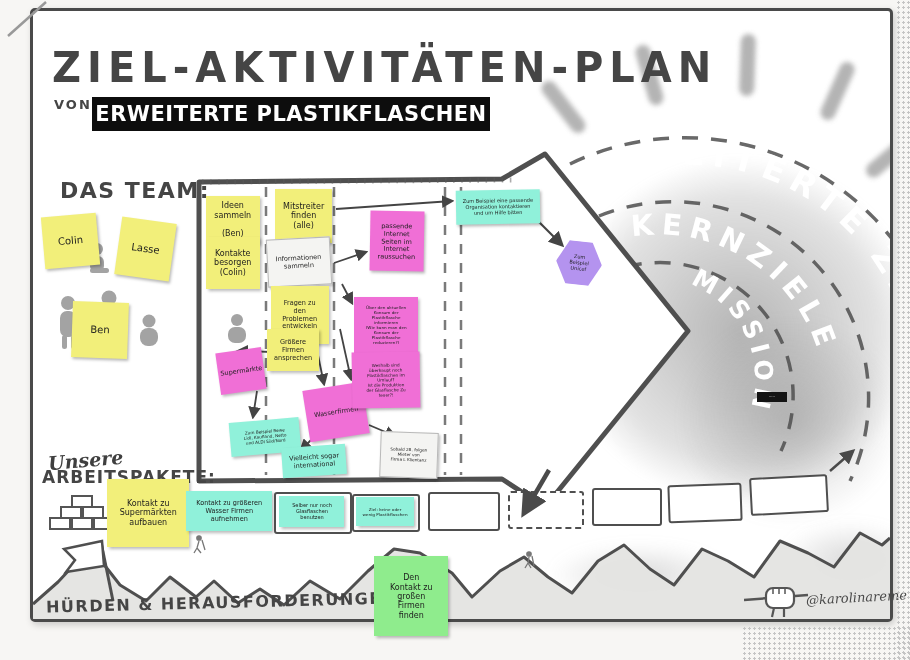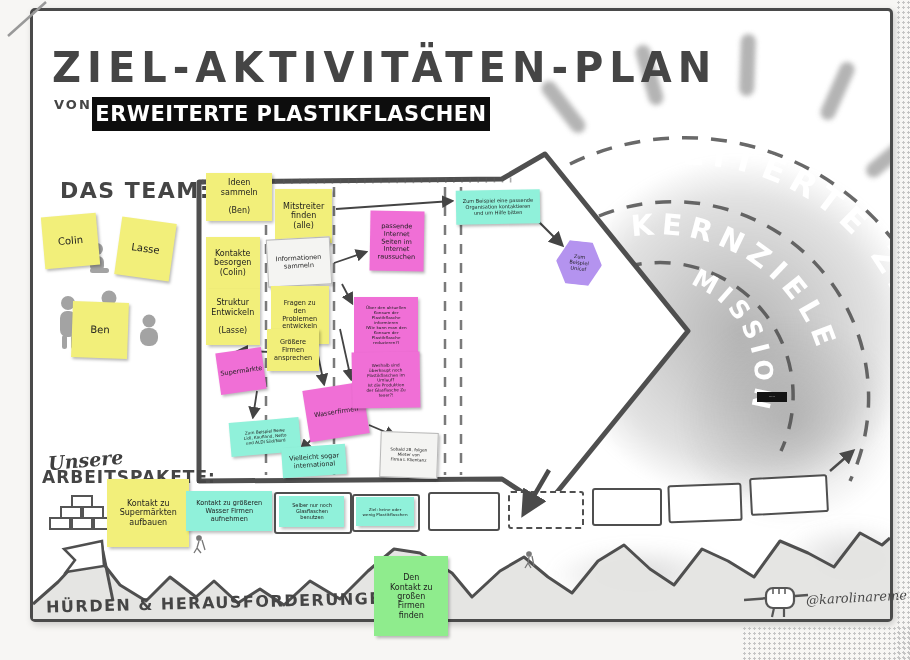--- a/index.html
+++ b/index.html
@@ -188,36 +188,30 @@
   <div class="note yellow team" style="left:43px;top:215px;width:55px;height:52px;transform:rotate(-5deg)">
       <span class="txt">Colin</span>
     </div>
   <div class="note yellow team" style="left:118px;top:220px;width:55px;height:58px;transform:rotate(8deg)">
       <span class="txt">Lasse</span>
     </div>
   <div class="note yellow team" style="left:72px;top:302px;width:56px;height:56px;transform:rotate(2deg)">
       <span class="txt">Ben</span>
     </div>
 
-  <div class="note yellow s80" style="left:206px;top:173px;width:66px;height:48px">
+  <div class="note yellow s80" style="left:206px;top:196px;width:54px;height:48px">
       <span class="txt">Ideen
 sammeln
 
 (Ben)</span>
     </div>
   <div class="note yellow s80" style="left:206px;top:237px;width:54px;height:52px">
       <span class="txt">Kontakte
 besorgen
 (Colin)</span>
-    </div>
-  <div class="note yellow s80" style="left:206px;top:289px;width:54px;height:56px">
-      <span class="txt">Struktur
-Entwickeln
-
-(Lasse)</span>
     </div>
   <div class="note yellow s80" style="left:275px;top:189px;width:57px;height:54px">
       <span class="txt">Mitstreiter
 finden
 (alle)</span>
     </div>
   <div class="note white s65" style="left:267px;top:238px;width:62px;height:46px;transform:rotate(-3deg)">
       <span class="txt">Informationen
 sammeln</span>
     </div>

